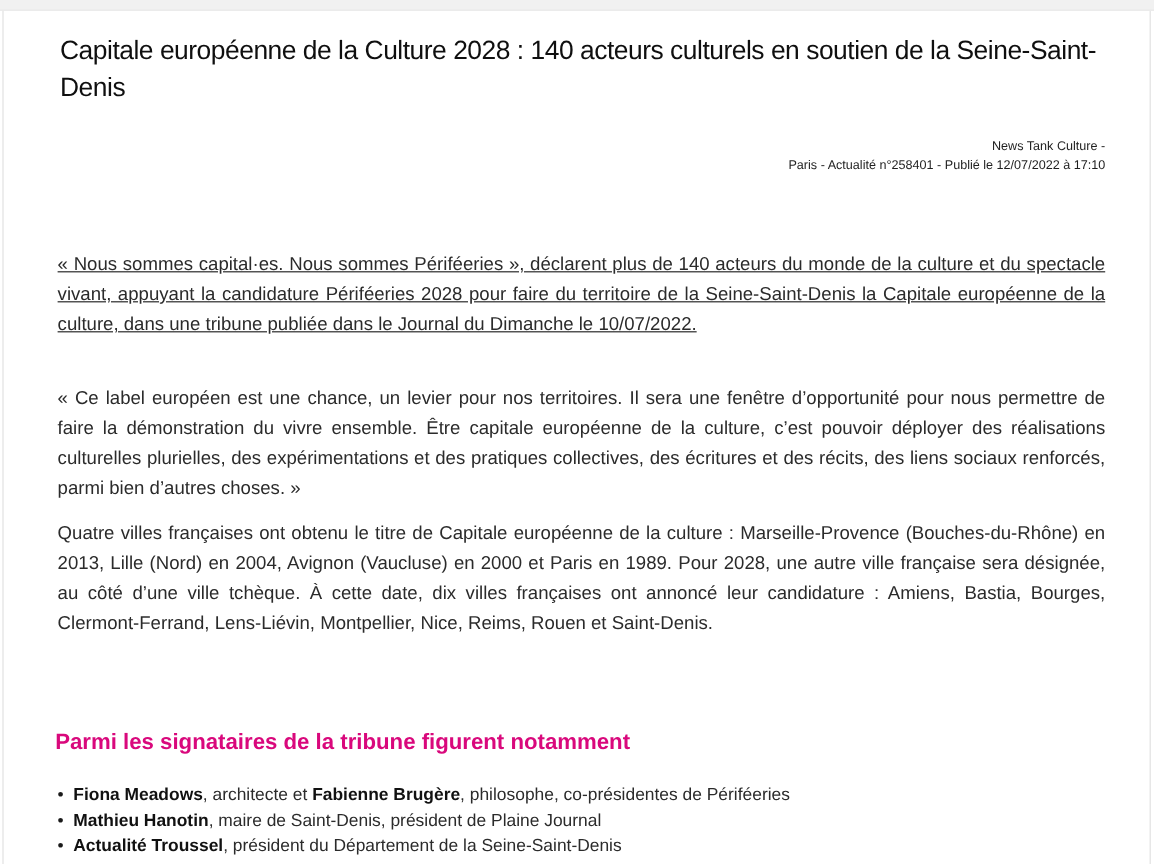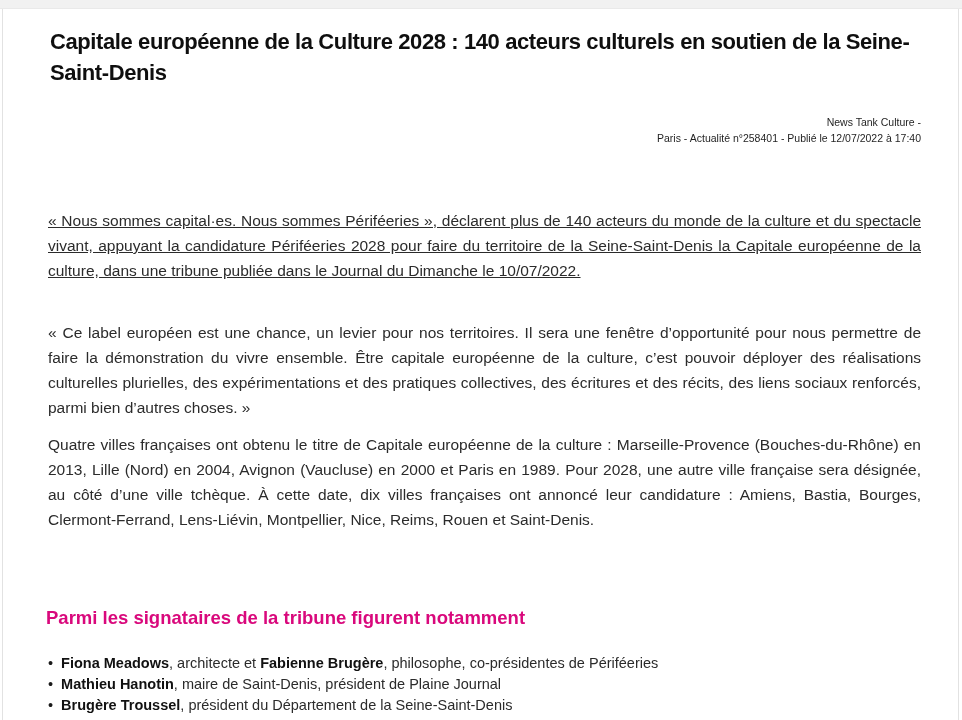--- a/index.html
+++ b/index.html
@@ -19,21 +19,21 @@
   }
   .edge-line {
     position: absolute; top: 0; bottom: 0; width: 1px;
     background: #e2e2e2; z-index: 1;
   }
   .edge-line.left  { left: 2px; }
   .edge-line.right { left: 958px; }
 
   .article-title {
     position: absolute; left: 50px; top: 26px; width: 872px;
-    font-size: 22px; font-weight: 700; letter-spacing: -0.4px;
+    font-size: 22px; font-weight: 400; letter-spacing: -0.4px;
     line-height: 31px; color: #0f0f0f;
   }
   .source-block {
     position: absolute; left: 48px; top: 114px; width: 873px;
     text-align: right; font-size: 10.5px; line-height: 16px;
     color: #1f1f1f;
   }
   .body-par {
     position: absolute; left: 48px; width: 873px;
     font-size: 15.5px; line-height: 25px;
@@ -66,34 +66,34 @@
 <body>
 
 <div class="top-strip"></div>
 <div class="edge-line left"></div>
 <div class="edge-line right"></div>
 
 <h1 class="article-title">Capitale européenne de la Culture 2028 : 140 acteurs culturels en soutien de la Seine-Saint-Denis</h1>
 
 <div class="source-block">
   <div>News Tank Culture -</div>
-  <div>Paris - Actualité n°258401 - Publié le 12/07/2022 à 17:40</div>
+  <div>Paris - Actualité n°258401 - Publié le 12/07/2022 à 17:10</div>
 </div>
 
 <p class="body-par par-1">« Nous sommes capital·es. Nous sommes Périféeries », déclarent plus de 140 acteurs du monde de la culture et du spectacle vivant, appuyant la candidature Périféeries 2028 pour faire du territoire de la Seine-Saint-Denis la Capitale européenne de la culture, dans une tribune publiée dans le Journal du Dimanche le 10/07/2022.</p>
 
 <p class="body-par par-2">« Ce label européen est une chance, un levier pour nos territoires. Il sera une fenêtre d’opportunité pour nous permettre de faire la démonstration du vivre ensemble. Être capitale européenne de la culture, c’est pouvoir déployer des réalisations culturelles plurielles, des expérimentations et des pratiques collectives, des écritures et des récits, des liens sociaux renforcés, parmi bien d’autres choses. »</p>
 
 <p class="body-par par-3">Quatre villes françaises ont obtenu le titre de Capitale européenne de la culture : Marseille-Provence (Bouches-du-Rhône) en 2013, Lille (Nord) en 2004, Avignon (Vaucluse) en 2000 et Paris en 1989. Pour 2028, une autre ville française sera désignée, au côté d’une ville tchèque. À cette date, dix villes françaises ont annoncé leur candidature : Amiens, Bastia, Bourges, Clermont-Ferrand, Lens-Liévin, Montpellier, Nice, Reims, Rouen et Saint-Denis.</p>
 
 <h2 class="signatories-heading">Parmi les signataires de la tribune figurent notamment</h2>
 
 <ul class="signatories-list">
   <li>
     <span class="bullet">•</span><span class="sig-name">Fiona Meadows</span><span>, architecte et </span><span class="sig-name">Fabienne Brugère</span><span>, philosophe, co-présidentes de Périféeries</span>
   </li>
   <li>
     <span class="bullet">•</span><span class="sig-name">Mathieu Hanotin</span><span>, maire de Saint-Denis, président de Plaine Journal</span>
   </li>
   <li>
-    <span class="bullet">•</span><span class="sig-name">Brugère Troussel</span><span>, président du Département de la Seine-Saint-Denis</span>
+    <span class="bullet">•</span><span class="sig-name">Actualité Troussel</span><span>, président du Département de la Seine-Saint-Denis</span>
   </li>
 </ul>
 
 </body></html>

